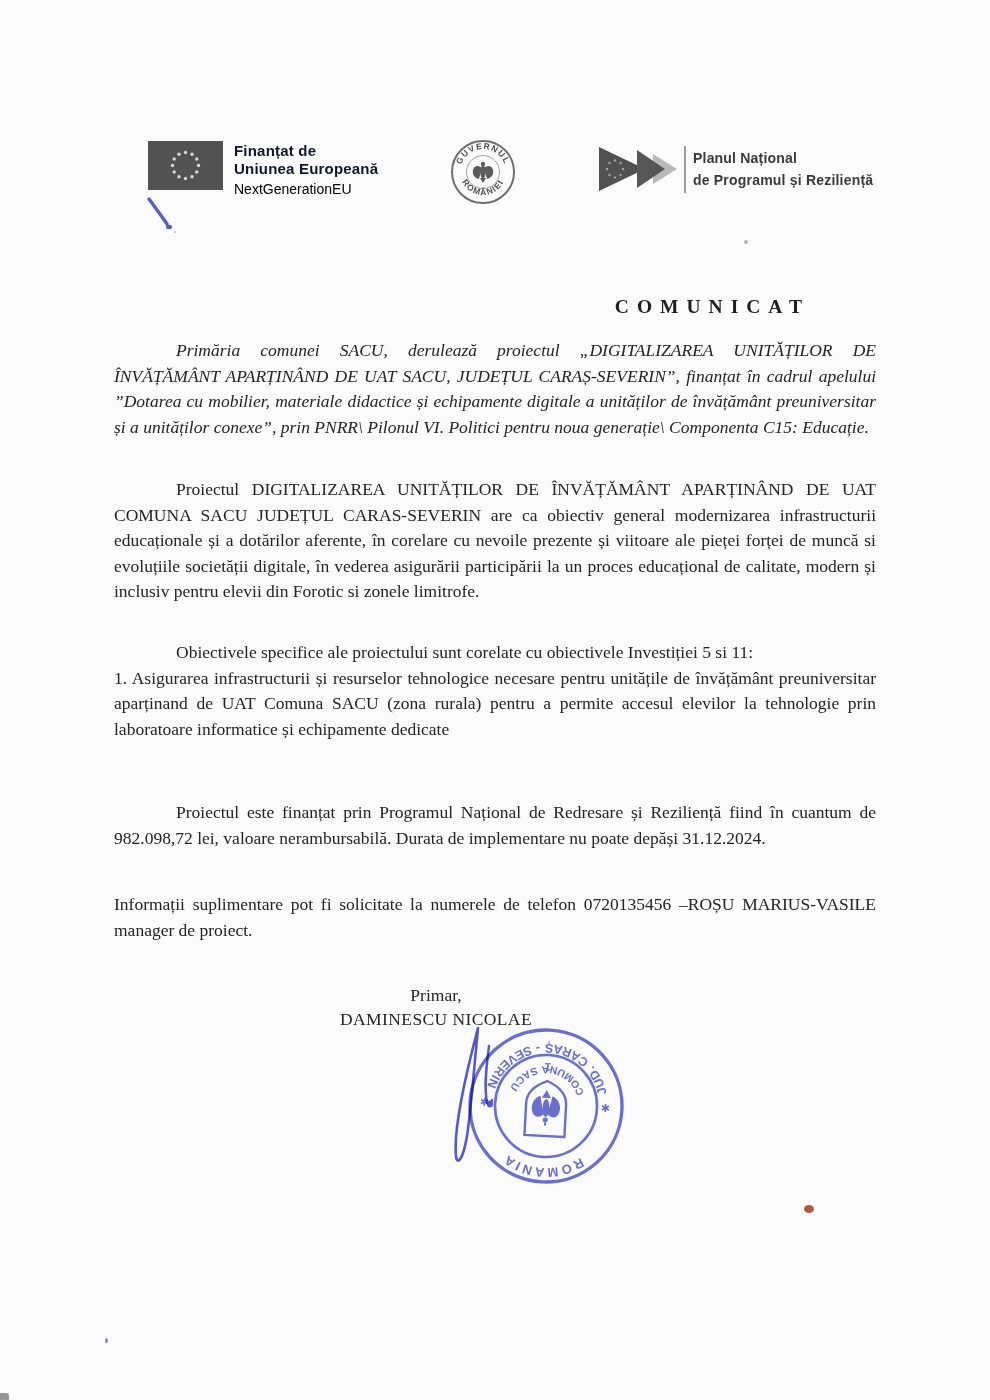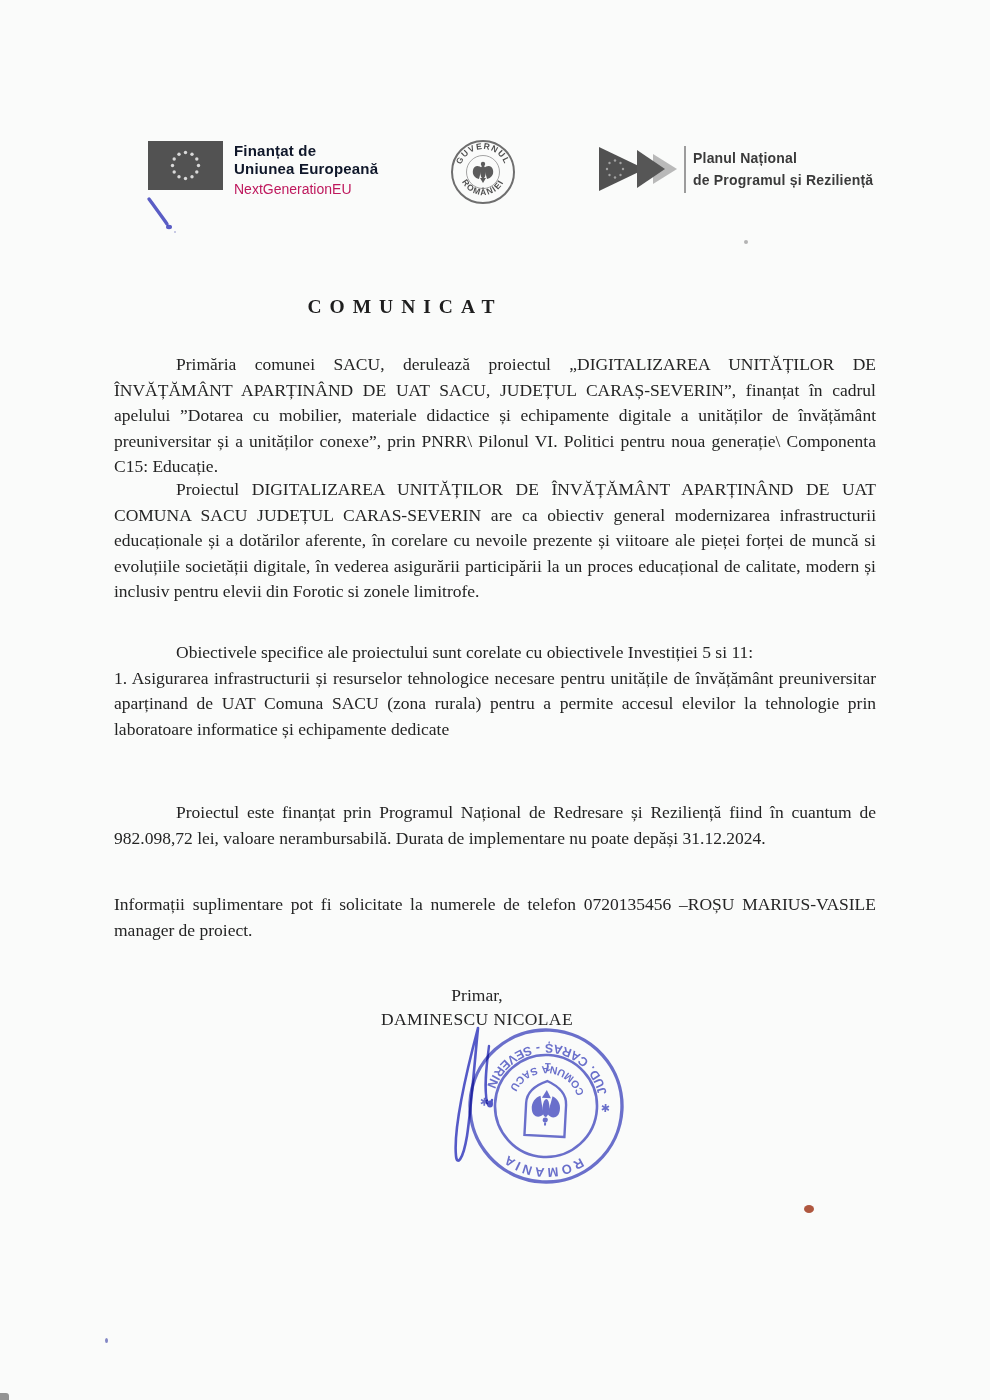--- a/index.html
+++ b/index.html
@@ -9,41 +9,41 @@
     background:#fafbfa;
     overflow:hidden;
     font-family:"Liberation Serif", serif;
     color:#242424;
   }
   
   .eu-block{position:absolute;left:148px;top:141px;display:flex;align-items:flex-start;}
   .eu-flag{display:block;}
   .eu-text{margin-left:11px;font-family:"Liberation Sans", sans-serif;line-height:18px;padding-top:1px;}
   .eu-text .b{font-weight:bold;font-size:15px;color:#0f172a;letter-spacing:.2px;}
-  .eu-text .g{font-size:14px;color:#be185d;margin-top:2px;}
+  .eu-text .g{font-size:14px;color:#000000;margin-top:2px;}
   .gov-seal{position:absolute;left:449px;top:138px;}
   .pnrr{position:absolute;left:597px;top:145px;display:flex;align-items:center;}
   .pnrr-sep{width:2px;height:47px;background:#9c9c9c;margin:0 7px 0 3px;}
   .pnrr-text{font-family:"Liberation Sans", sans-serif;font-weight:bold;font-size:14px;line-height:22px;color:#3a3a3a;letter-spacing:.2px;}
   
   .title{
-    position:absolute;left:0;top:296px;width:810px;text-align:center;
+    position:absolute;left:0;top:296px;width:810px;text-align:right;
     font-size:19.5px;font-weight:bold;letter-spacing:8px;color:#1e1e1e;
   }
   .para{
     position:absolute;left:114px;width:762px;
     font-size:17.5px;line-height:25.6px;text-align:justify;
   }
   .indent{text-indent:62px;}
-  #p1{top:352px;}
+  #p1{top:338px;font-style:italic;}
   #p2{top:477px;}
   #p3{top:640px;}
   #p4{top:800px;}
   #p5{top:892px;}
-  .sig{position:absolute;left:0;width:872px;text-align:center;font-size:17.5px;padding-left:41px;}
+  .sig{position:absolute;left:0;width:872px;text-align:center;font-size:17.5px;}
   #sig-role{top:985px;}
   #sig-name{top:1009px;letter-spacing:.4px;}
   
   .stamp{
     position:absolute;left:458px;top:1018px;
     transform:rotate(183deg);
     opacity:.82;mix-blend-mode:multiply;
   }
   .autograph{position:absolute;left:443px;top:1022px;opacity:.9;mix-blend-mode:multiply;}
   

